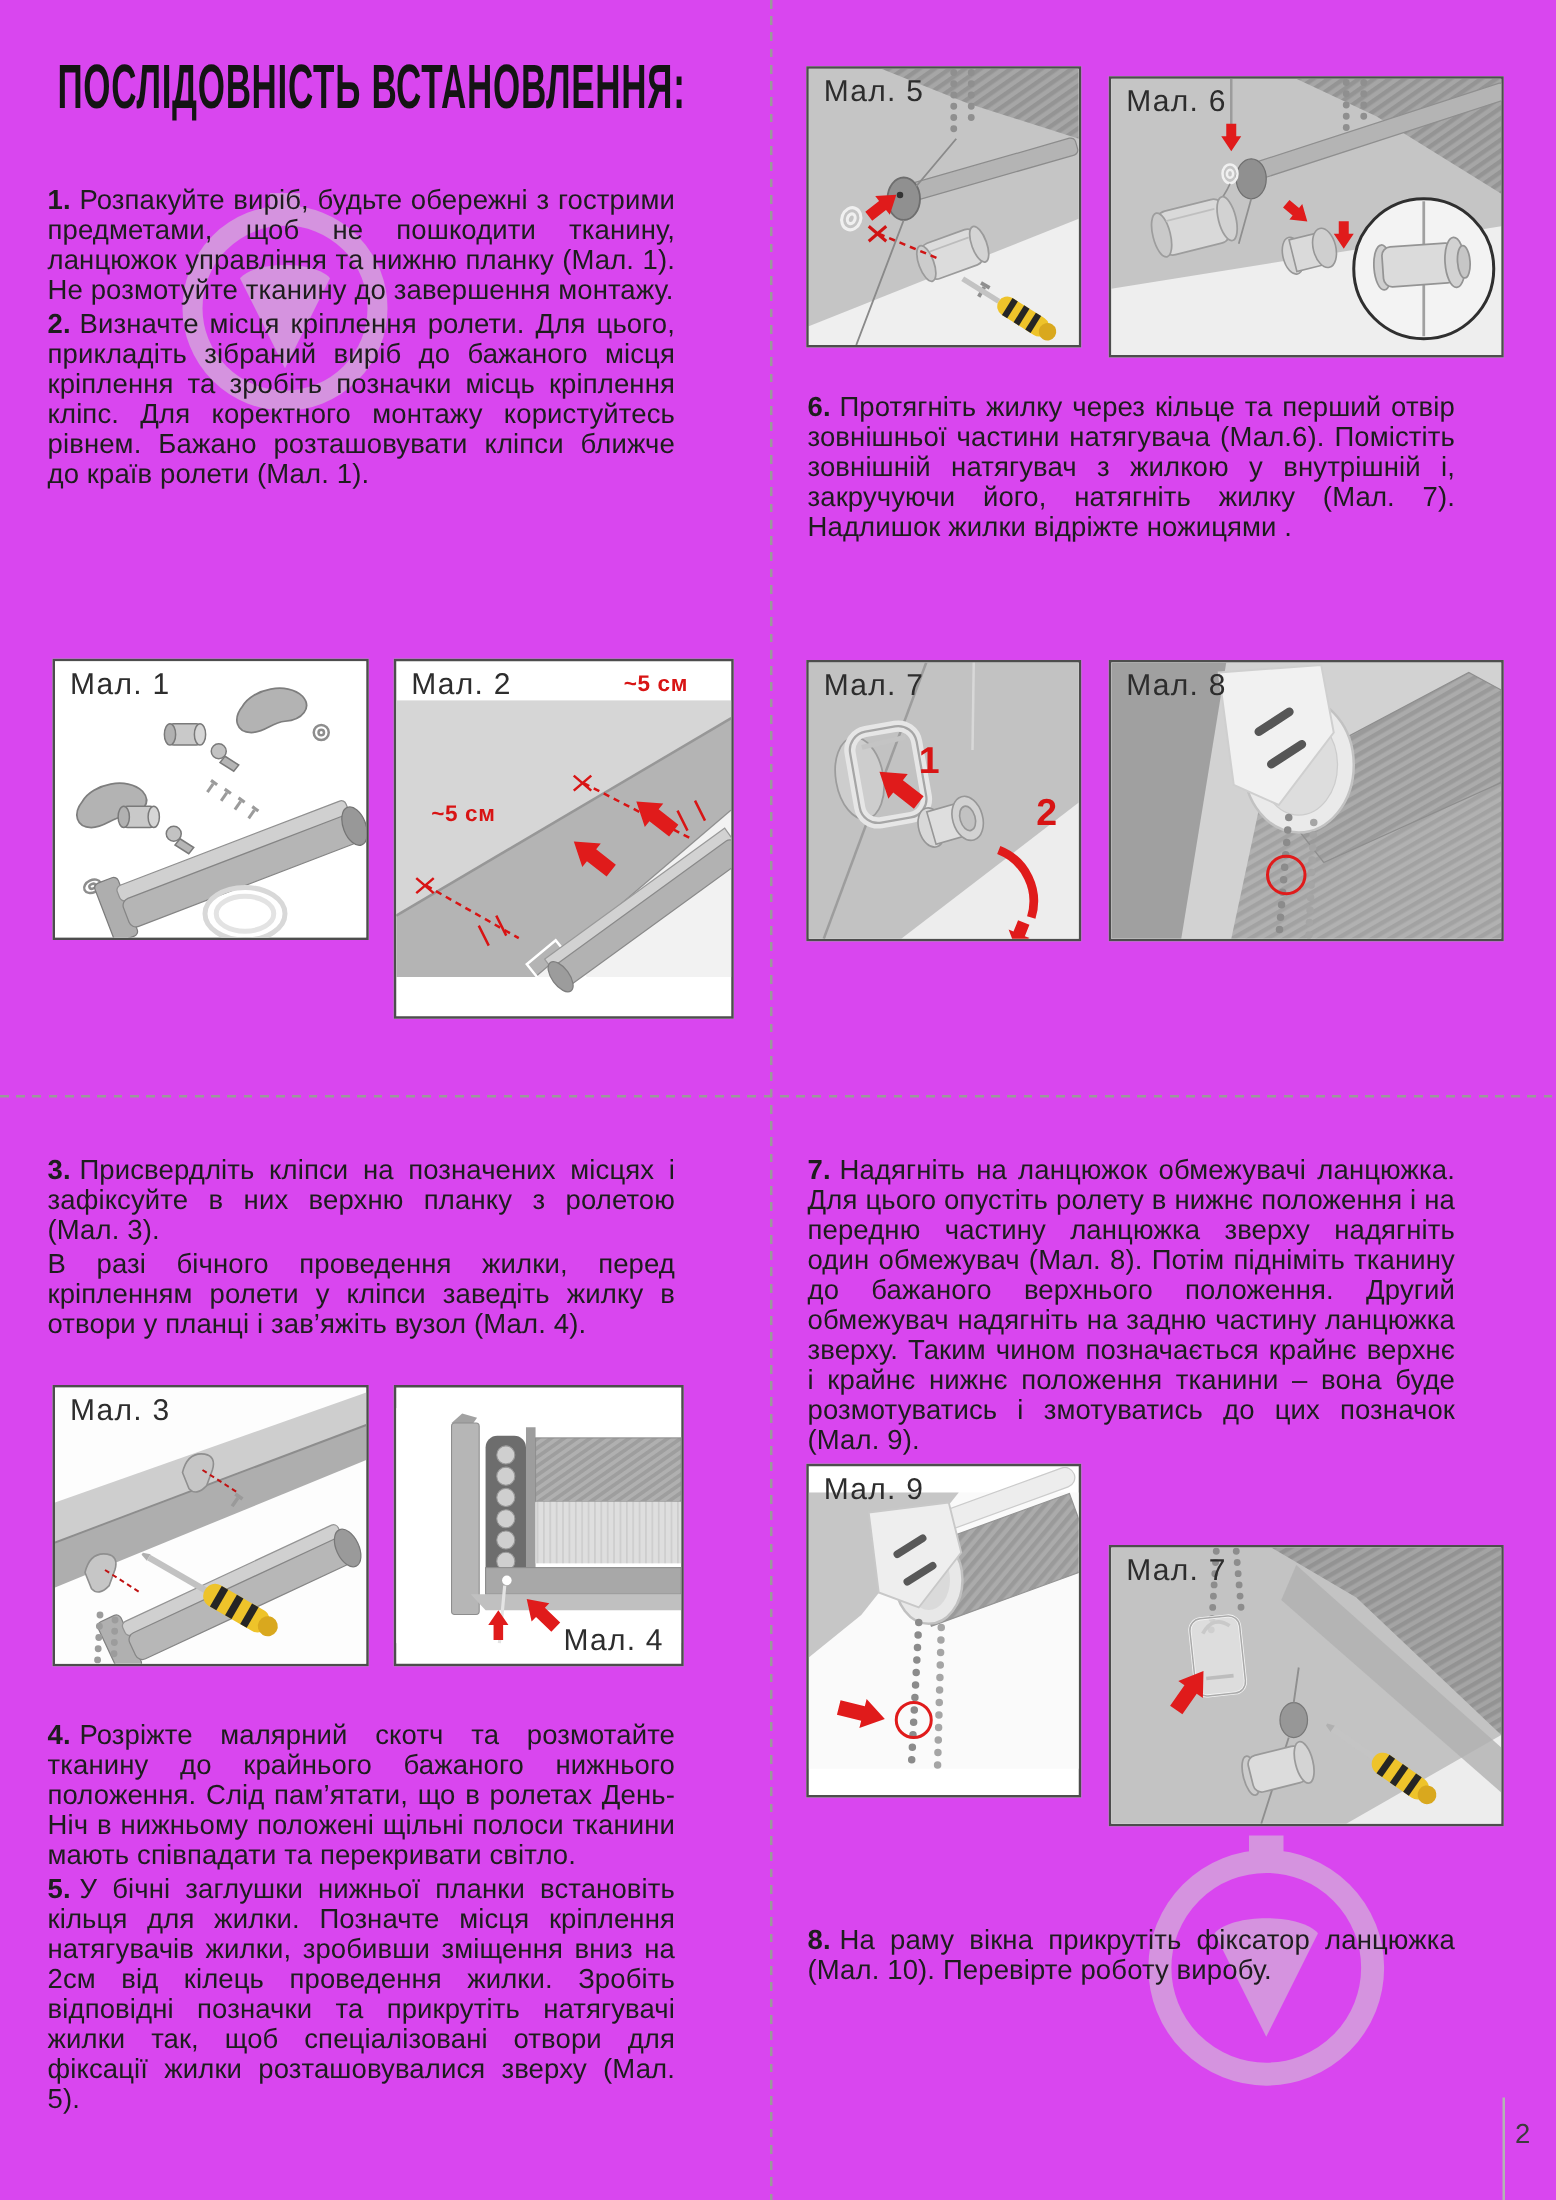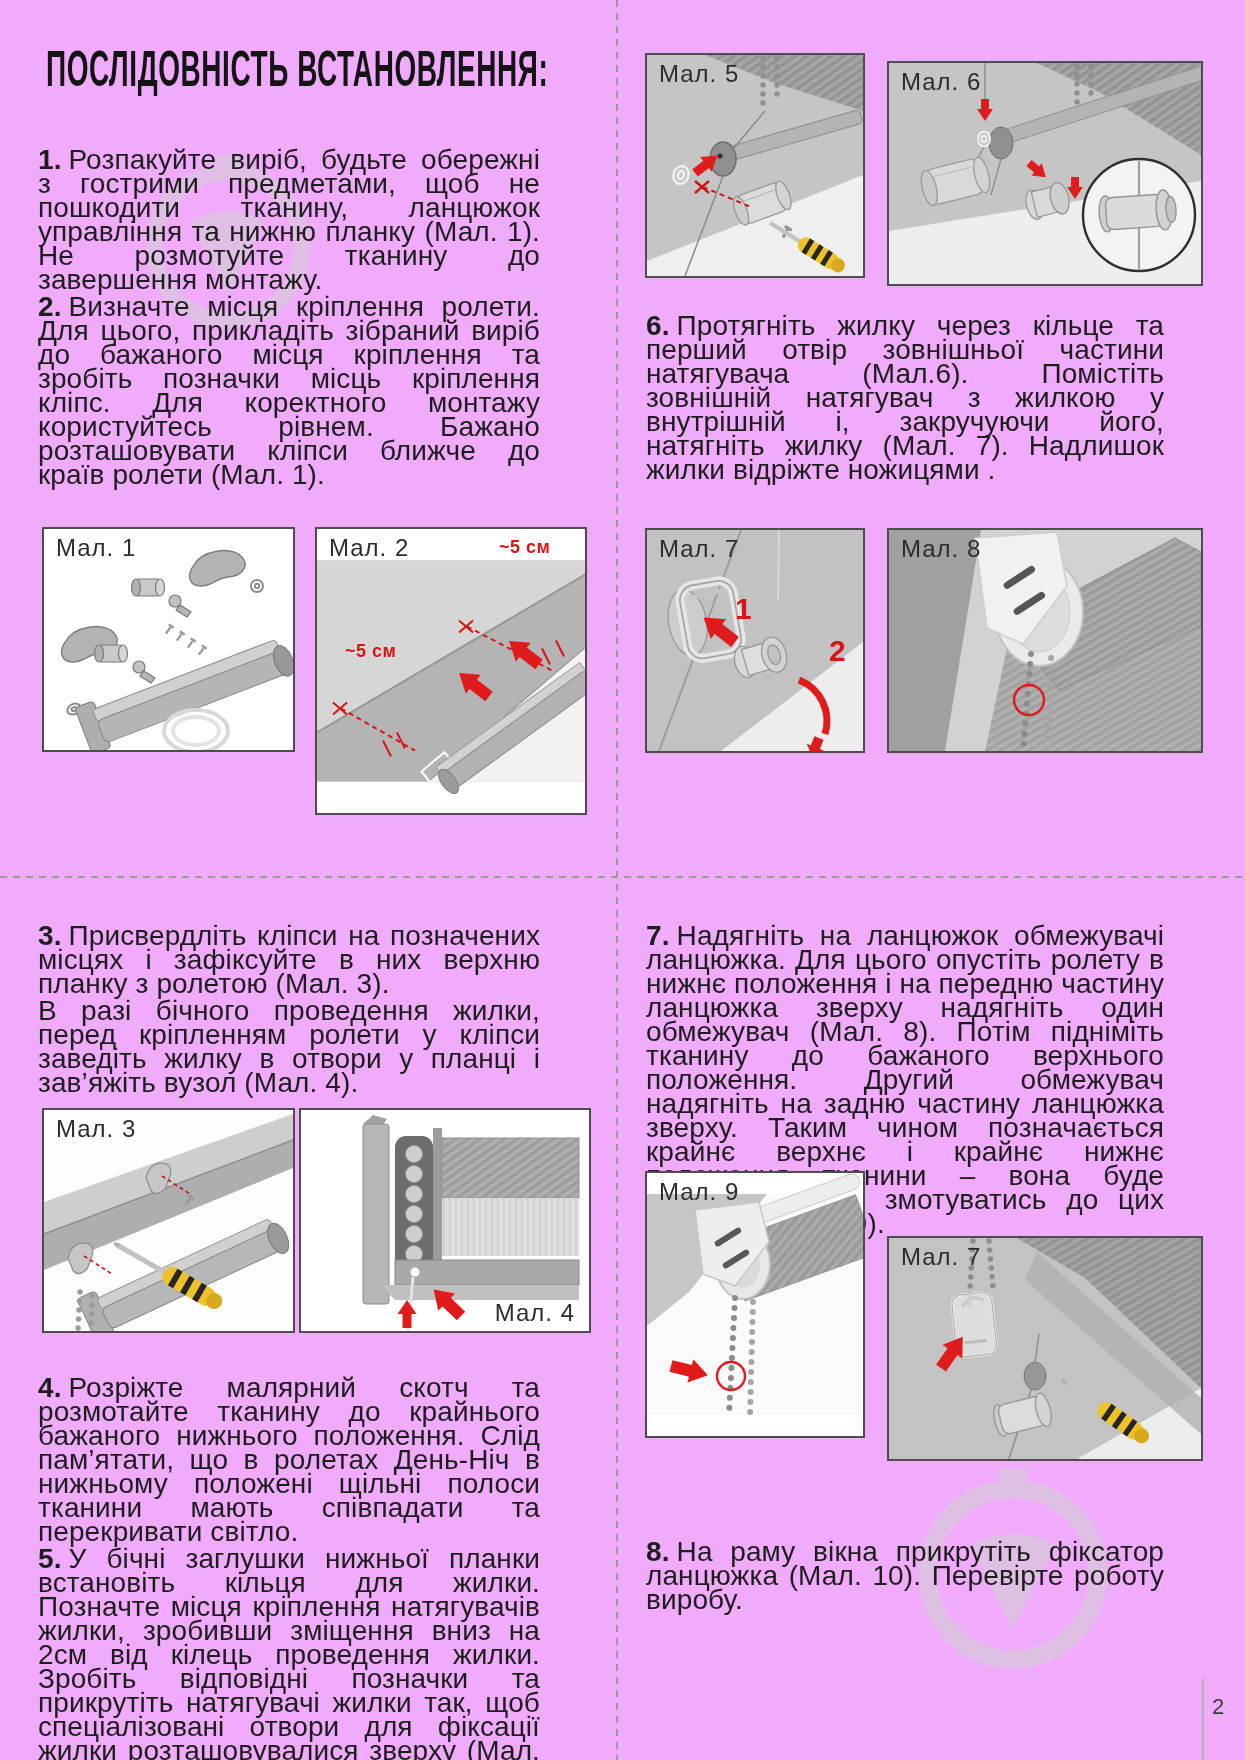--- a/index.html
+++ b/index.html
@@ -1,26 +1,26 @@
 <!DOCTYPE html>
 <html><head>
 <meta charset="utf-8">
 <style>
   html,body{margin:0;padding:0;background:#e8e8e8}
-  .page{position:relative;width:1245px;height:1760px;margin:0 auto;background:#f0abfc;
+  .page{position:relative;width:1245px;height:1760px;margin:0 auto;background:#d946ef;
         font-family:"Liberation Sans",sans-serif;overflow:hidden}
   .wm{position:absolute;opacity:.55;z-index:0}
   .vdiv{position:absolute;left:616px;top:0;width:2px;height:1760px;z-index:1;
         background:repeating-linear-gradient(to bottom,#9a9a9a 0 7px,transparent 7px 13px)}
   .hdiv{position:absolute;left:0;top:876px;width:1245px;height:2px;z-index:1;
         background:repeating-linear-gradient(to right,#9a9a9a 0 7px,transparent 7px 13px)}
   .title-wrap{position:absolute;left:46px;top:40px;z-index:2;white-space:nowrap}
   .title{display:inline-block;font-size:50px;font-weight:700;color:#141414;letter-spacing:1px;
          transform:scaleX(.56);transform-origin:0 0}
-  .tb{position:absolute;z-index:2;color:#1d1d1d;font-size:28px;line-height:24px;
+  .tb{position:absolute;z-index:2;color:#1d1d1d;font-size:22px;line-height:24px;
       text-align:justify;letter-spacing:.1px}
   .tb p{margin:0 0 3px 0}
   .tb b{margin-right:7px}
   .fig{position:absolute;z-index:2;border:2px solid #4d4d4d;background:#fff;box-sizing:border-box}
   .fig svg{display:block;width:100%;height:100%}
   .figlabel{position:absolute;left:12px;top:5px;font-size:24px;color:#2d2d2d;letter-spacing:1px;z-index:3}
   .figlabel.br{left:auto;top:auto;right:14px;bottom:4px}
   .ann{position:absolute;color:#d81414;font-weight:bold;z-index:3}
   .ann.cm{font-size:18px;letter-spacing:.5px}
   .ann.num{font-size:30px}
@@ -207,21 +207,21 @@
         <rect x="0" y="-9.5" width="58" height="19" rx="9" fill="#eec32a"></rect>
         <rect x="10" y="-9.5" width="6" height="19" fill="#252525"></rect>
         <rect x="24" y="-9.5" width="6" height="19" fill="#252525"></rect>
         <rect x="38" y="-9.5" width="6" height="19" fill="#252525"></rect>
         <circle cx="58" cy="0" r="8" fill="#d9a81e"></circle>
       </g>
     </svg>
     <span class="figlabel">Мал. 3</span>
   </div>
 
-  <div class="fig" style="left:299px;top:1108px;width:292px;height:225px">
+  <div class="fig" style="left:315px;top:1108px;width:232px;height:225px">
     <svg viewBox="0 0 268 221">
       <defs>
         <pattern id="wv4" width="7" height="7" patternUnits="userSpaceOnUse" patternTransform="rotate(-35)">
           <rect width="7" height="7" fill="#b0b0b0"></rect>
             <rect width="7" height="3.5" fill="#9e9e9e"></rect>
         </pattern>
         <pattern id="st4" width="6" height="6" patternUnits="userSpaceOnUse">
           <rect width="6" height="6" fill="#dedede"></rect>
             <rect width="1.6" height="6" fill="#cdcdcd"></rect>
         </pattern>

